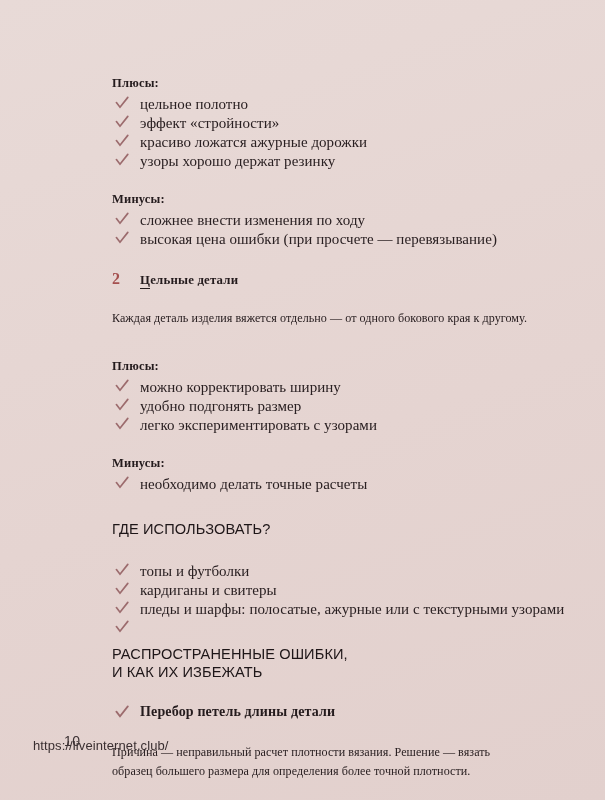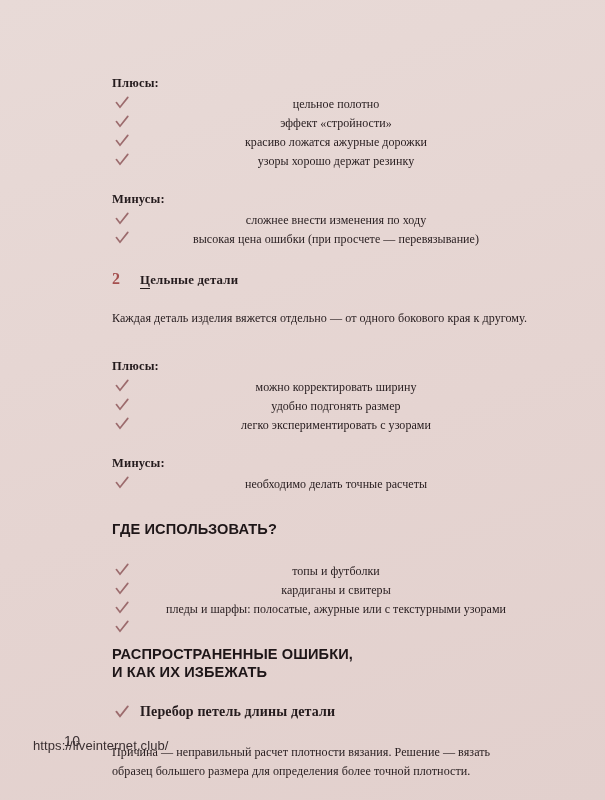--- a/index.html
+++ b/index.html
@@ -44,26 +44,25 @@
 
   
   ul.checks {
     list-style: none;
     margin: 0;
     padding: 0;
   }
   ul.checks li {
     position: relative;
     padding-left: 28px;
-    font-size: 12px;
+    font-size: 15px;
     line-height: 19px;
     color: #2a2022;
     letter-spacing: 0.05px;
     white-space: nowrap;
-    text-align: center;
   }
   ul.checks li .tick {
     position: absolute;
     left: 3px;
     top: 1px;
     width: 14px;
     height: 14px;
     display: block;
   }
   ul.checks li .tick svg {
@@ -105,21 +104,21 @@
     font-size: 12.1px;
     line-height: 19.5px;
     margin: 0;
     color: #2a2022;
     letter-spacing: 0.05px;
   }
 
   
   .bighead {
     font-family: "Liberation Sans", sans-serif;
-    font-weight: bold;
+    font-weight: normal;
     font-size: 14.6px;
     letter-spacing: 0.1px;
     color: #1e1618;
     line-height: 18px;
     margin: 0;
   }
 
   
   .erritem {
     position: relative;

